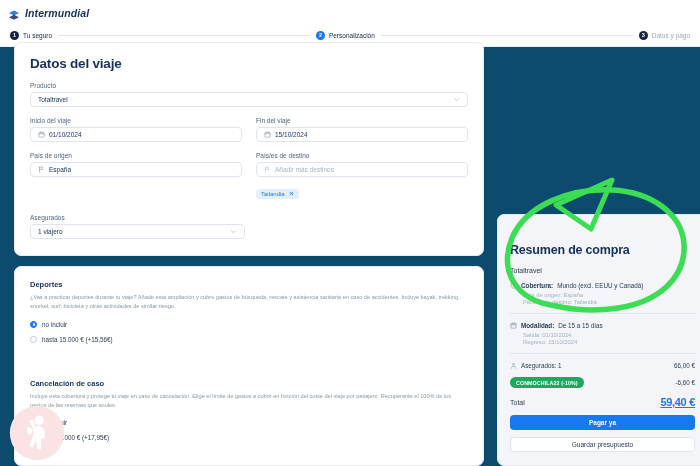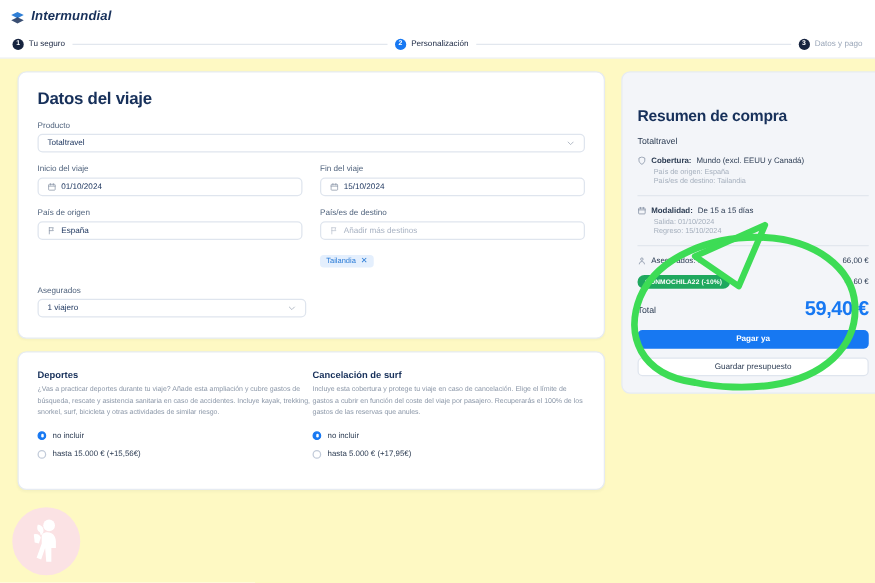--- a/index.html
+++ b/index.html
@@ -40,24 +40,24 @@
   .step-1 .step-bubble{background:#16233f;}
   .step-2 .step-bubble{background:#1778f2;}
   .step-3 .step-bubble{background:#16233f;}
   .step-label{font-size:6.5px;color:#16233f;white-space:nowrap;}
   .step-3 .step-label{color:#9aa6b8;}
   .step-line{flex:1 1 auto;height:1px;background:#e2e7ee;margin:0 6px;}
 
   
   .page{
     position:relative;width:700px;height:419px;
-    background:#fef9c3;
+    background:#0c4a6e;
     box-sizing:border-box;
     padding:10px 14px 0 14px;
-    display:flex;gap:13px;align-items:flex-start;
+    display:flex;gap:13px;align-items:flex-end;
   }
   .col-left{width:470px;display:flex;flex-direction:column;gap:10px;}
   .col-right{width:186px;}
 
   .card{
     background:#fff;border:1px solid #e6ebf2;border-radius:7px;
     box-shadow:0 1px 2px rgba(20,40,80,.04);
     box-sizing:border-box;
   }
   .card-pad{padding:13px 15px 16px 15px;}
@@ -85,21 +85,21 @@
     background:#e4effd;color:#2a7bd6;border-radius:3px;
     font-size:6px;padding:2px 5px;
   }
   .chip .x{font-size:6.5px;color:#2a7bd6;line-height:1;}
 
   
   .cov-title{
     font-size:13.5px;font-weight:700;color:#17305a;margin:0 0 10px 0;
     letter-spacing:-.2px;
   }
-  .cov-cols{display:flex;gap:2px;}
+  .cov-cols{display:flex;gap:28px;flex-direction:column;}
   .cov-col{flex:1 1 0;min-width:0;}
   .cov-h{font-size:7.5px;font-weight:700;color:#17305a;margin-bottom:4px;}
   .cov-p{font-size:5.6px;line-height:1.65;color:#8b97a8;margin:0 0 9px 0;}
   .radio-row{display:flex;align-items:center;gap:5px;margin-bottom:8px;}
   .radio{
     width:7px;height:7px;border-radius:50%;border:1px solid #c2cbd9;
     box-sizing:border-box;flex:0 0 7px;background:#fff;position:relative;
   }
   .radio.on{border-color:#1778f2;background:#1778f2;}
   .radio.on::after{
@@ -123,21 +123,21 @@
   .sum-sub{font-size:5.8px;color:#a6b0be;margin:0 0 1px 13px;}
   .sum-sep{height:1px;background:#e2e7ee;margin:8px 0 8px 0;}
   .sum-row{display:flex;align-items:center;justify-content:space-between;margin-bottom:8px;}
   .sum-row-l{display:flex;align-items:center;gap:4px;font-size:6.3px;color:#2b3b52;}
   .sum-amt{font-size:6.3px;color:#2b3b52;}
   .promo{
     display:inline-block;background:#1fa85f;color:#fff;border-radius:9px;
     font-size:5.3px;font-weight:700;padding:2.5px 6px;letter-spacing:.1px;
   }
   .tot-lab{font-size:7px;color:#2b3b52;font-weight:400;}
-  .tot-val{font-size:16px;color:#1778f2;font-weight:700;letter-spacing:-.3px;}
+  .tot-val{font-size:11px;color:#1778f2;font-weight:700;letter-spacing:-.3px;text-decoration:underline;}
   .btn{
     height:15px;border-radius:4px;display:flex;align-items:center;justify-content:center;
     font-size:6.5px;box-sizing:border-box;margin-top:7px;
   }
   .btn-primary{background:#1778f2;color:#fff;font-weight:600;}
   .btn-ghost{background:#fff;border:1px solid #dfe5ee;color:#2b3b52;}
 
   .tiny-ico{width:7px;height:7px;flex:0 0 7px;opacity:.75;}
 
   
@@ -282,21 +282,21 @@
             <span class="radio on"></span>
             <span class="radio-lab">no incluir</span>
           </div>
           <div class="radio-row">
             <span class="radio"></span>
             <span class="radio-lab">hasta 15.000 € (+15,56€)</span>
           </div>
         </div>
 
         <div class="cov-col">
-          <div class="cov-h">Cancelación de surf</div>
+          <div class="cov-h">Cancelación de caso</div>
           <p class="cov-p">Incluye esta cobertura y protege tu viaje en caso de cancelación. Elige el límite de gastos a cubrir en función del coste del viaje por pasajero. Recuperarás el 100% de los gastos de las reservas que anules.</p>
           <div class="radio-row">
             <span class="radio on"></span>
             <span class="radio-lab">no incluir</span>
           </div>
           <div class="radio-row">
             <span class="radio"></span>
             <span class="radio-lab">hasta 5.000 € (+17,95€)</span>
           </div>
         </div>

